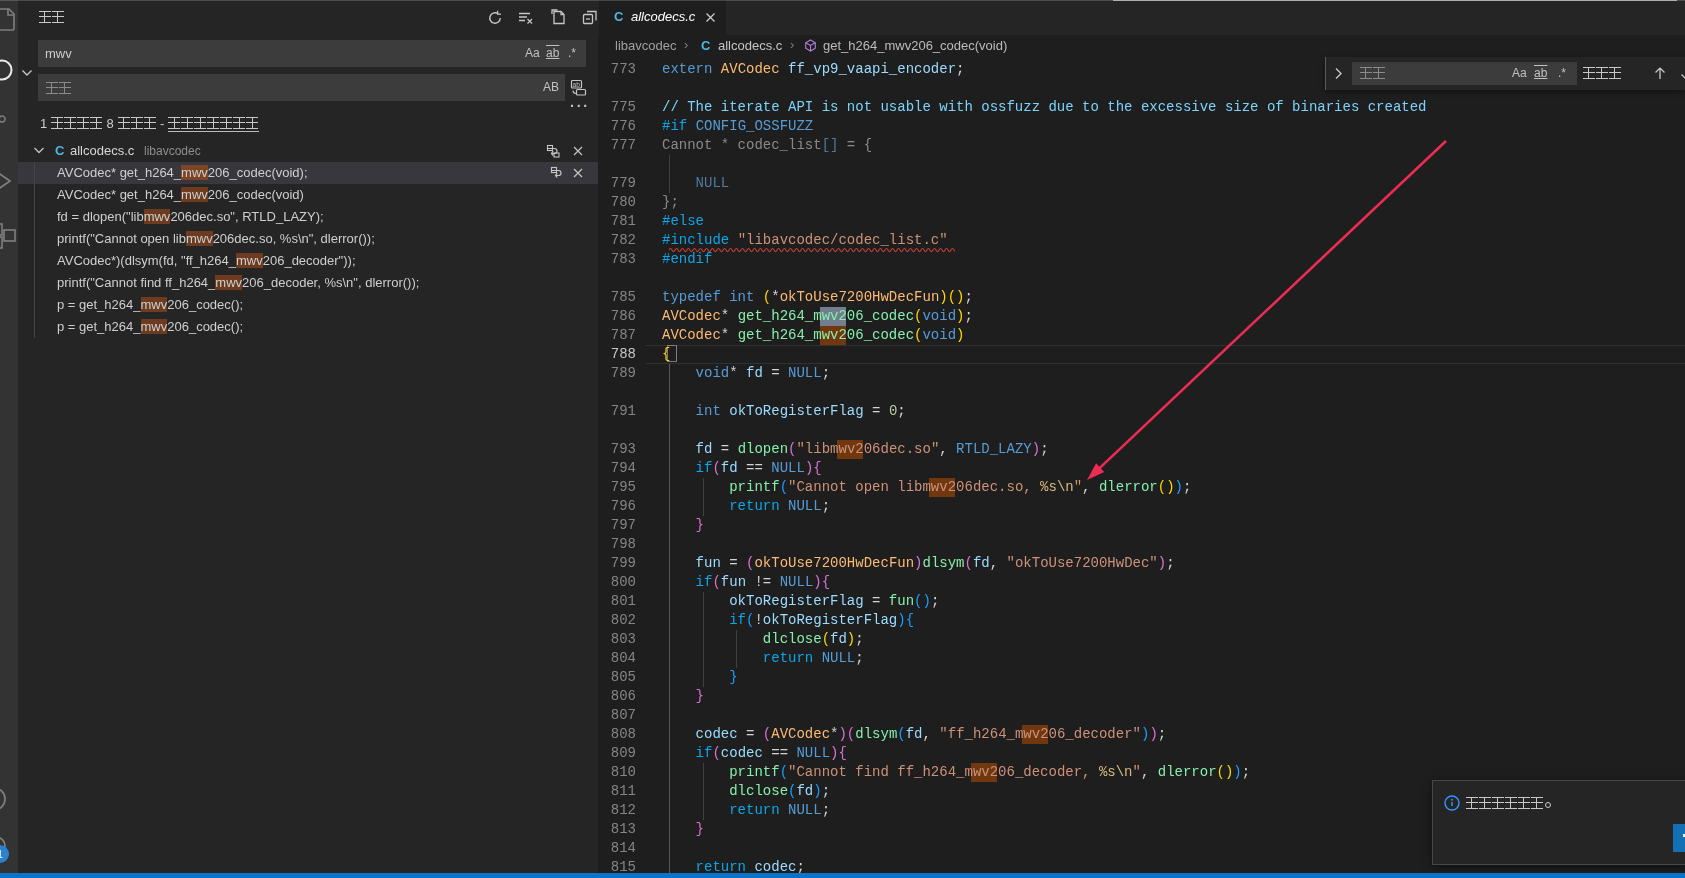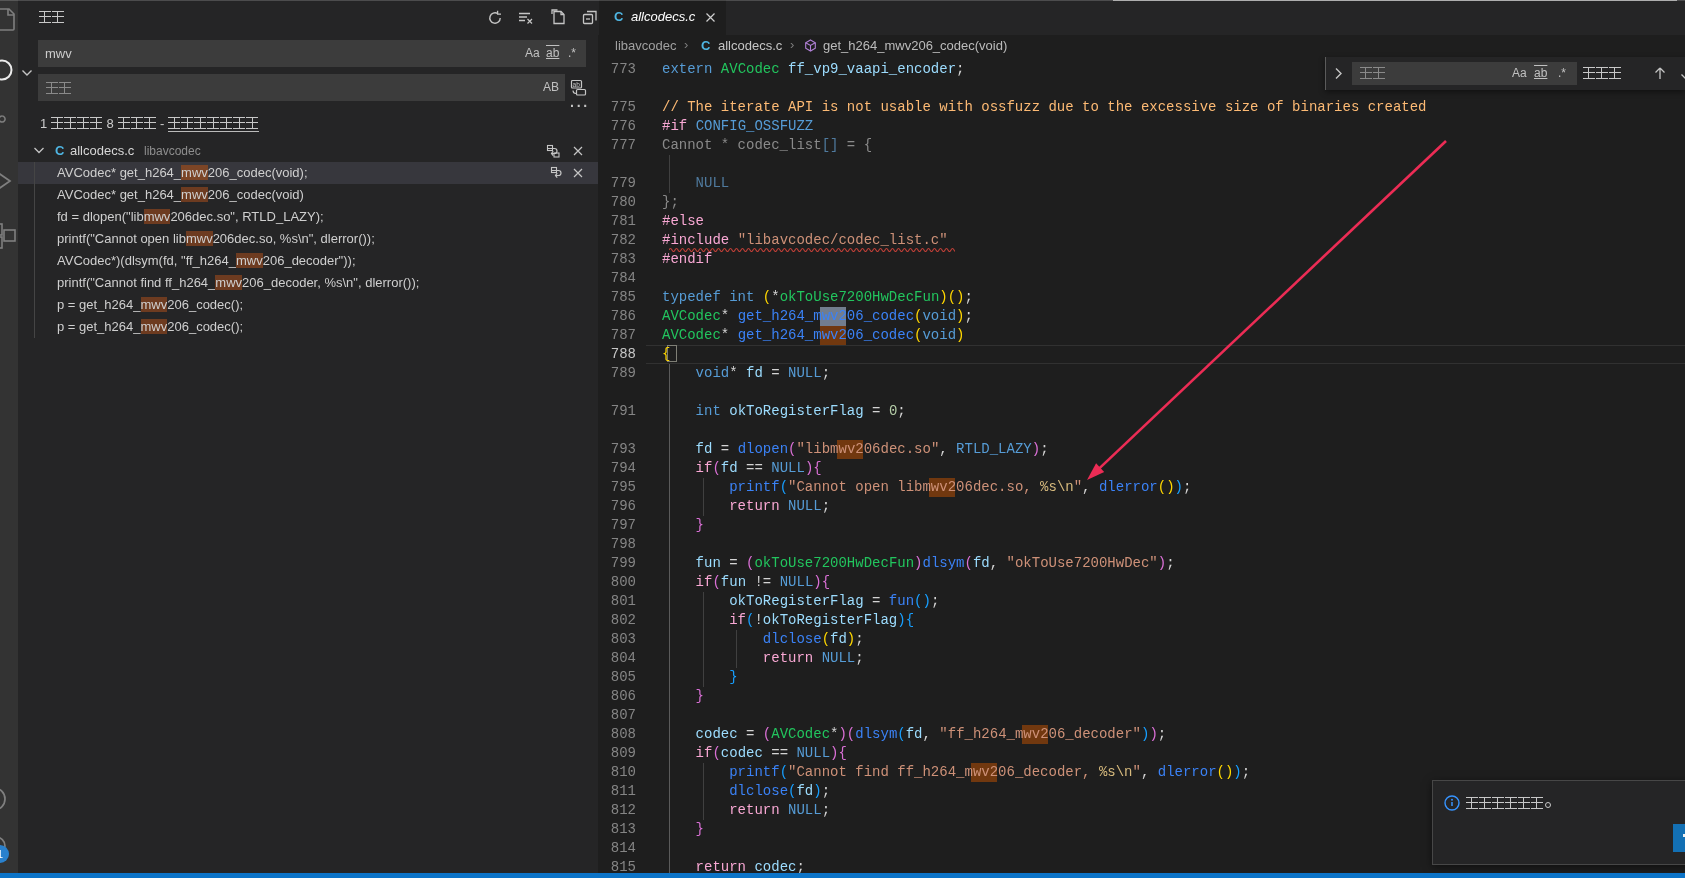--- a/index.html
+++ b/index.html
@@ -1,19 +1,19 @@
 <!DOCTYPE html>
 <html><head><meta charset="utf-8"><style>
 * { margin:0; padding:0; box-sizing:border-box; }
 html,body { width:1685px; height:878px; overflow:hidden; background:#1e1e1e;
   font-family:"Liberation Sans",sans-serif; }
 .abs { position:absolute; }
 i { font-style:normal; }
-.k{color:#569cd6} .t{color:#22c55e} .f{color:#3b82f6} .v{color:#9cdcfe}
-.s{color:#ce9178} .e{color:#d7ba7d} .c{color:#fdba74} .p{color:#f9a8d4}
+.k{color:#569cd6} .t{color:#fdba74} .f{color:#86efac} .v{color:#9cdcfe}
+.s{color:#ce9178} .e{color:#d7ba7d} .c{color:#7dd3fc} .p{color:#0ea5e9}
 .w{color:#d4d4d4} .n{color:#b5cea8} .g{color:#8a8a8a} .gb{color:#4f7a9e}
 .b1{color:#ffd700} .b2{color:#da70d6} .b3{color:#179fff}
 
 #abar { position:absolute; left:0; top:0; width:18px; height:873px; background:#333333; overflow:hidden; }
 
 #side { position:absolute; left:18px; top:0; width:580px; height:873px; background:#252526; overflow:hidden; }
 .inp { position:absolute; background:#3c3c3c; color:#cccccc; font-size:13px; }
 .ph { color:#848484; }
 .icn { color:#c5c5c5; }
 .cj { display:inline-block; width:12px; height:12px; margin:0 0.5px -1px 0.5px;
@@ -229,21 +229,20 @@
 <div id="code">
 <div class="cl" style="top:60px"><span class="num">773</span><span class="ct"><i class="k">extern</i> <i class="t">AVCodec</i> <i class="v">ff_vp9_vaapi_encoder</i><i class="w">;</i></span></div>
 <div class="cl" style="top:98px"><span class="num">775</span><span class="ct"><i class="c">// The iterate API is not usable with ossfuzz due to the excessive size of binaries created</i></span></div>
 <div class="cl" style="top:117px"><span class="num">776</span><span class="ct"><i class="p">#if</i> <i class="k">CONFIG_OSSFUZZ</i></span></div>
 <div class="cl" style="top:136px"><span class="num">777</span><span class="ct"><i class="g">Cannot * codec_list</i><i class="gb">[]</i><i class="g"> = {</i></span></div>
 <div class="cl" style="top:174px"><span class="num">779</span><span class="ct"><i class="g">    </i><i class="gb">NULL</i></span></div>
 <div class="cl" style="top:193px"><span class="num">780</span><span class="ct"><i class="g">};</i></span></div>
 <div class="cl" style="top:212px"><span class="num">781</span><span class="ct"><i class="p">#else</i></span></div>
 <div class="cl" style="top:231px"><span class="num">782</span><span class="ct"><i class="p">#include</i> <i class="s">"libavcodec/codec_list.c"</i></span></div>
 <div class="cl" style="top:250px"><span class="num">783</span><span class="ct"><i class="p">#endif</i></span></div>
-<div class="cl" style="top:269px"><span class="num">784</span><span class="ct"></span></div>
 <div class="cl" style="top:288px"><span class="num">785</span><span class="ct"><i class="k">typedef</i> <i class="k">int</i> <i class="b1">(</i><i class="w">*</i><i class="t">okToUse7200HwDecFun</i><i class="b1">)()</i><i class="w">;</i></span></div>
 <div class="cl" style="top:307px"><span class="num">786</span><span class="ct"><i class="t">AVCodec</i><i class="w">*</i> <i class="f">get_h264_mwv206_codec</i><i class="b1">(</i><i class="k">void</i><i class="b1">)</i><i class="w">;</i></span></div>
 <div class="cl" style="top:326px"><span class="num">787</span><span class="ct"><i class="t">AVCodec</i><i class="w">*</i> <i class="f">get_h264_mwv206_codec</i><i class="b1">(</i><i class="k">void</i><i class="b1">)</i></span></div>
 <div class="cl" style="top:345px"><span class="num cur">788</span><span class="ct"><i class="b1">{</i></span></div>
 <div class="cl" style="top:364px"><span class="num">789</span><span class="ct">    <i class="k">void</i><i class="w">*</i> <i class="v">fd</i> <i class="w">=</i> <i class="k">NULL</i><i class="w">;</i></span></div>
 <div class="cl" style="top:402px"><span class="num">791</span><span class="ct">    <i class="k">int</i> <i class="v">okToRegisterFlag</i> <i class="w">=</i> <i class="n">0</i><i class="w">;</i></span></div>
 <div class="cl" style="top:440px"><span class="num">793</span><span class="ct">    <i class="v">fd</i> <i class="w">=</i> <i class="f">dlopen</i><i class="b2">(</i><i class="s">"libmwv206dec.so"</i><i class="w">,</i> <i class="k">RTLD_LAZY</i><i class="b2">)</i><i class="w">;</i></span></div>
 <div class="cl" style="top:459px"><span class="num">794</span><span class="ct">    <i class="p">if</i><i class="b2">(</i><i class="v">fd</i> <i class="w">==</i> <i class="k">NULL</i><i class="b2">)</i><i class="b2">{</i></span></div>
 <div class="cl" style="top:478px"><span class="num">795</span><span class="ct">        <i class="f">printf</i><i class="b3">(</i><i class="s">"Cannot open libmwv206dec.so, </i><i class="e">%s\n</i><i class="s">"</i><i class="w">,</i> <i class="f">dlerror</i><i class="b1">()</i><i class="b3">)</i><i class="w">;</i></span></div>
 <div class="cl" style="top:497px"><span class="num">796</span><span class="ct">        <i class="p">return</i> <i class="k">NULL</i><i class="w">;</i></span></div>

